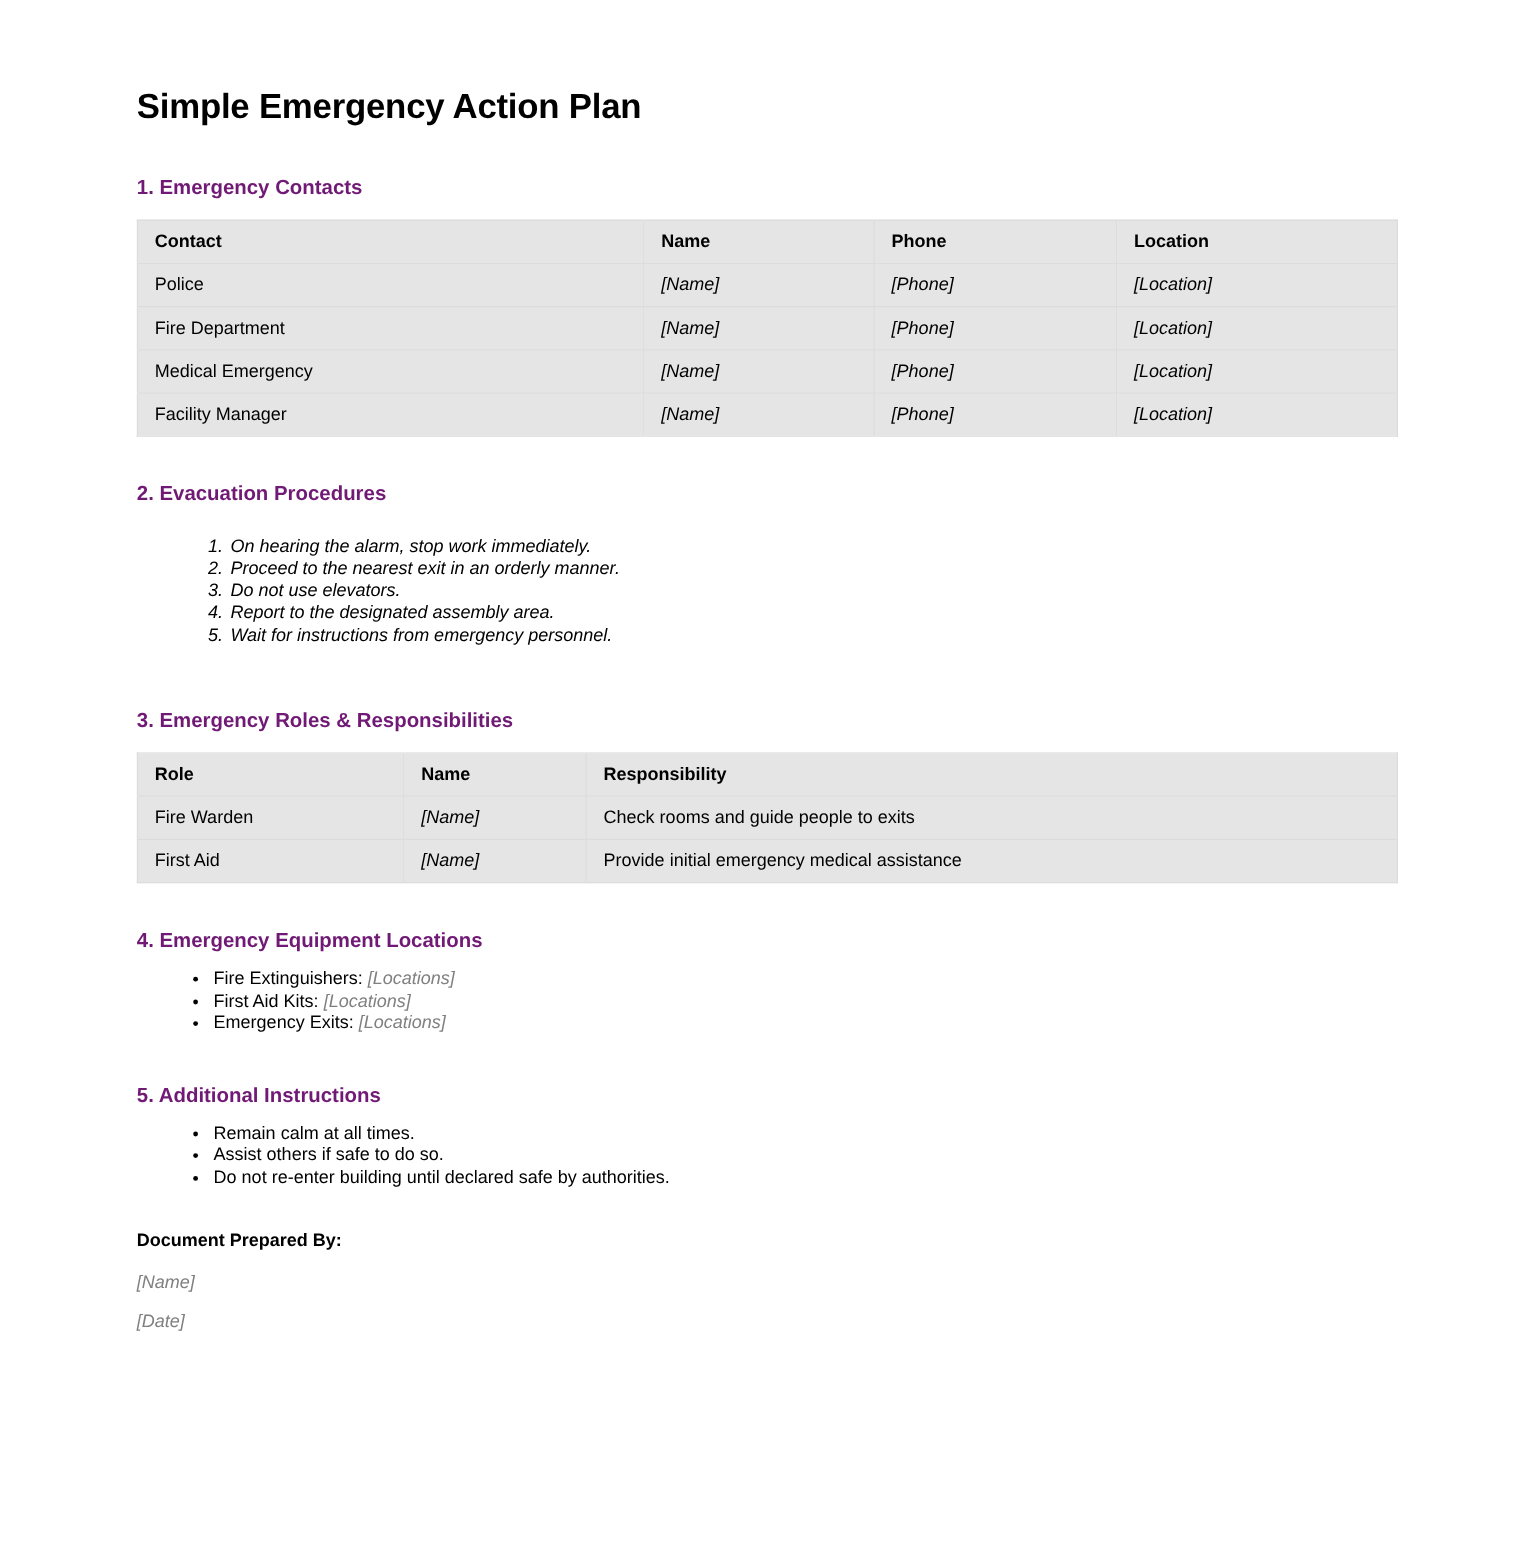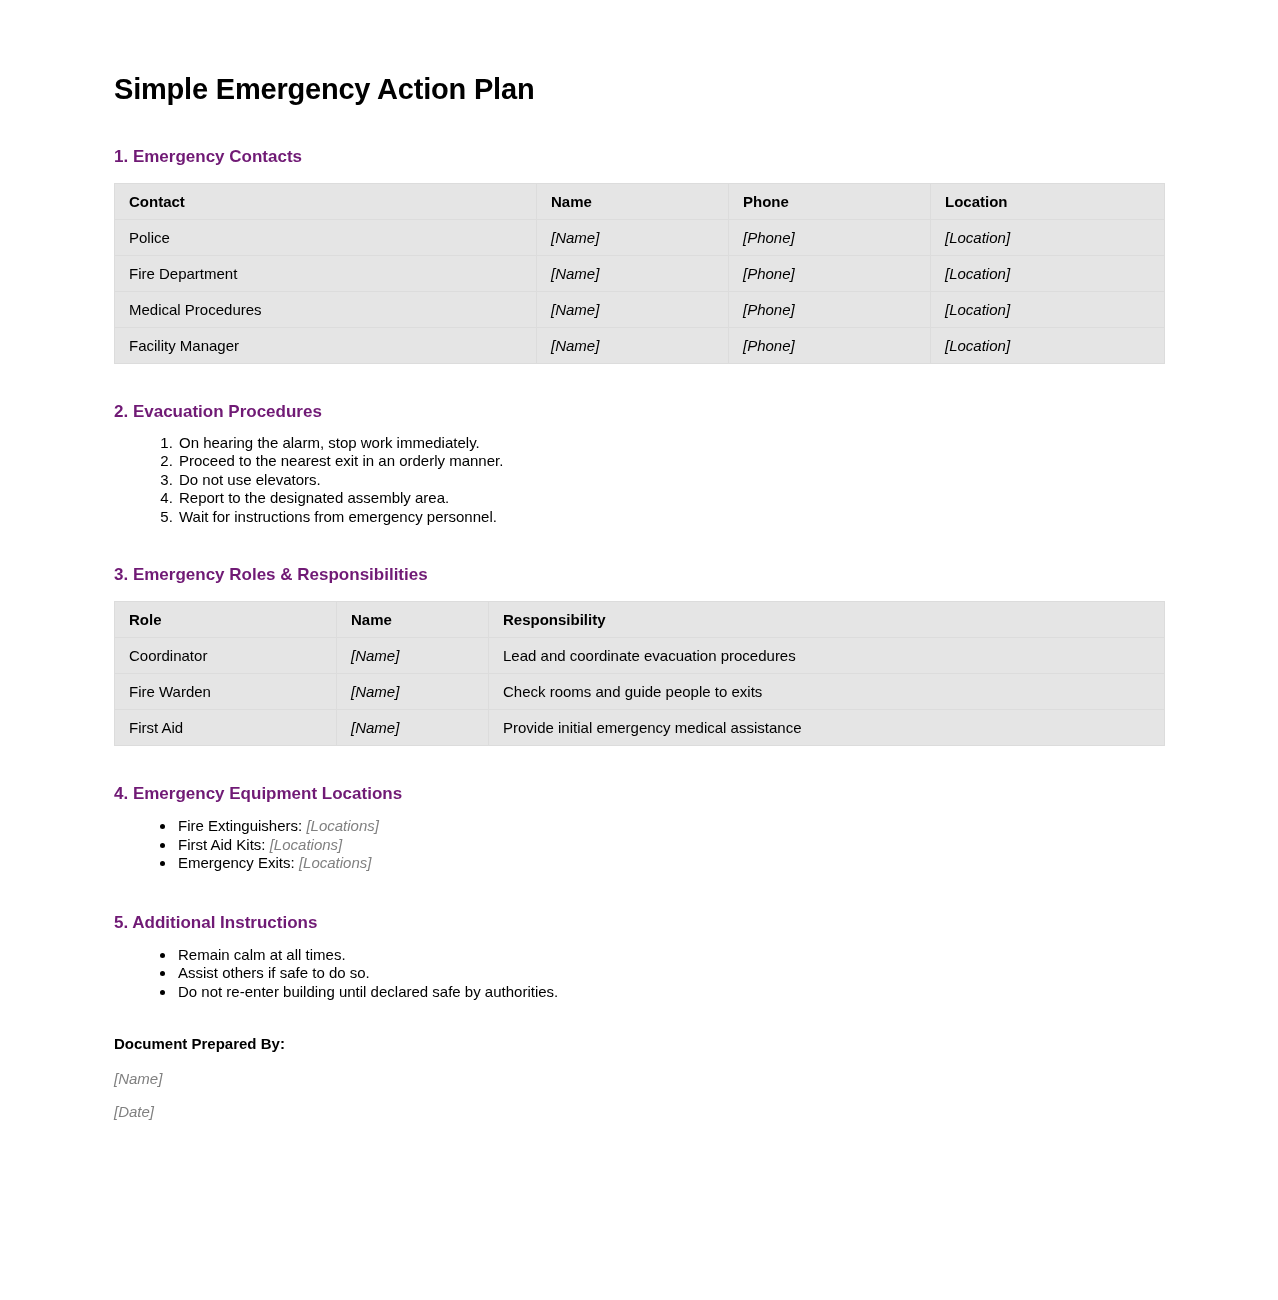--- a/index.html
+++ b/index.html
@@ -87,24 +87,25 @@
   .t1 col.c2 { width: 192px; }
   .t1 col.c3 { width: 202px; }
   .t1 col.c4 { width: 234px; }
 
   
   .t2 col.c1 { width: 222px; }
   .t2 col.c2 { width: 152px; }
   .t2 col.c3 { width: 676px; }
 
   ol.proc-list {
-    margin: 3px;
+    margin: 16px;
     padding-left: 60px;
     font-size: 15px;
     line-height: 18.5px;
+    font-style: italic;
   }
   ol.proc-list li {
     padding-left: 2px;
   }
   ul.bullet-list {
     margin: 4px;
     padding-left: 58px;
     font-size: 15px;
     line-height: 18.5px;
     list-style-type: disc;
@@ -160,21 +161,21 @@
         <td class="ph-cell">[Phone]</td>
         <td class="ph-cell">[Location]</td>
       </tr>
       <tr>
         <td>Fire Department</td>
         <td class="ph-cell">[Name]</td>
         <td class="ph-cell">[Phone]</td>
         <td class="ph-cell">[Location]</td>
       </tr>
       <tr>
-        <td>Medical Procedures</td>
+        <td>Medical Emergency</td>
         <td class="ph-cell">[Name]</td>
         <td class="ph-cell">[Phone]</td>
         <td class="ph-cell">[Location]</td>
       </tr>
       <tr>
         <td>Facility Manager</td>
         <td class="ph-cell">[Name]</td>
         <td class="ph-cell">[Phone]</td>
         <td class="ph-cell">[Location]</td>
       </tr>
@@ -207,25 +208,20 @@
       </colgroup>
     <thead>
       <tr>
         <th>Role</th>
         <th>Name</th>
         <th>Responsibility</th>
       </tr>
     </thead>
     <tbody>
       <tr>
-        <td>Coordinator</td>
-        <td class="ph-cell">[Name]</td>
-        <td>Lead and coordinate evacuation procedures</td>
-      </tr>
-      <tr>
         <td>Fire Warden</td>
         <td class="ph-cell">[Name]</td>
         <td>Check rooms and guide people to exits</td>
       </tr>
       <tr>
         <td>First Aid</td>
         <td class="ph-cell">[Name]</td>
         <td>Provide initial emergency medical assistance</td>
       </tr>
     </tbody>

